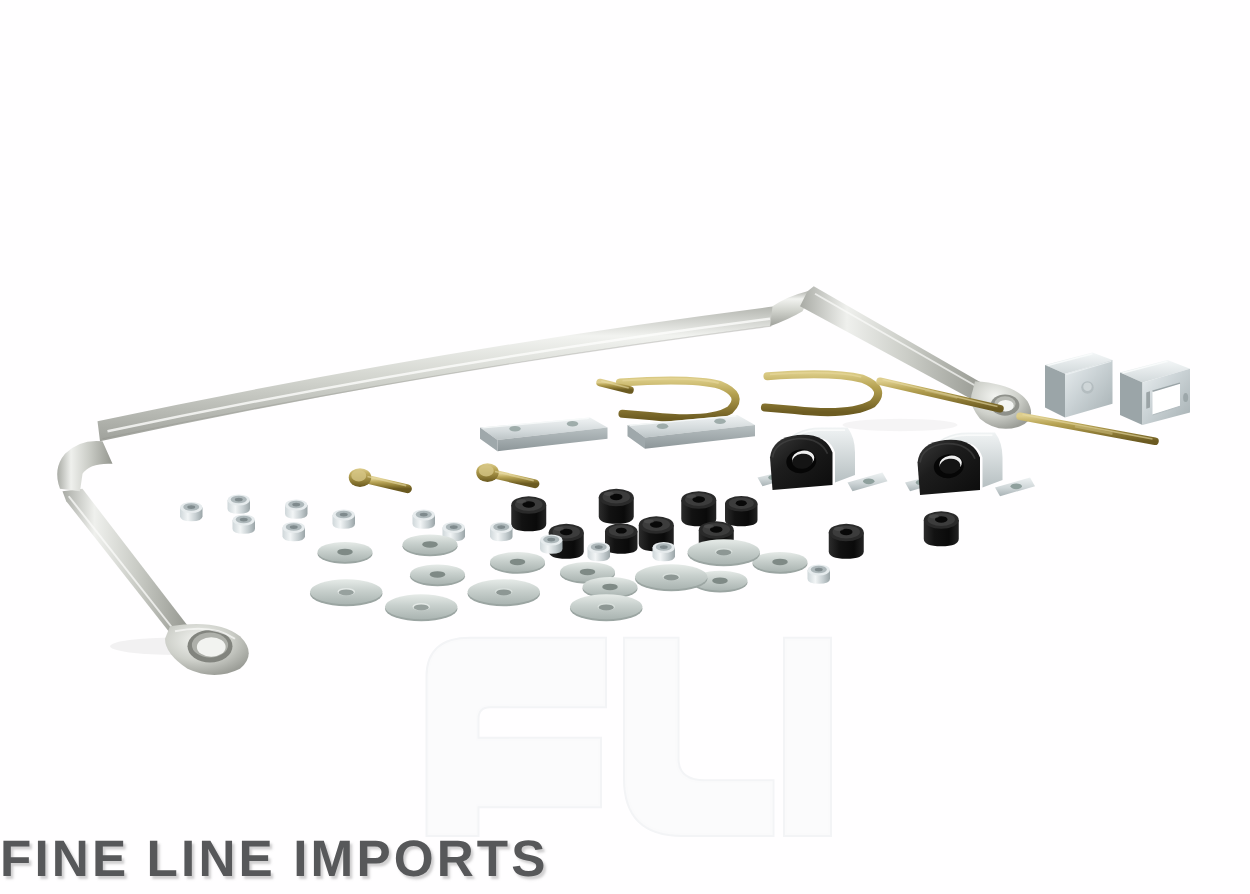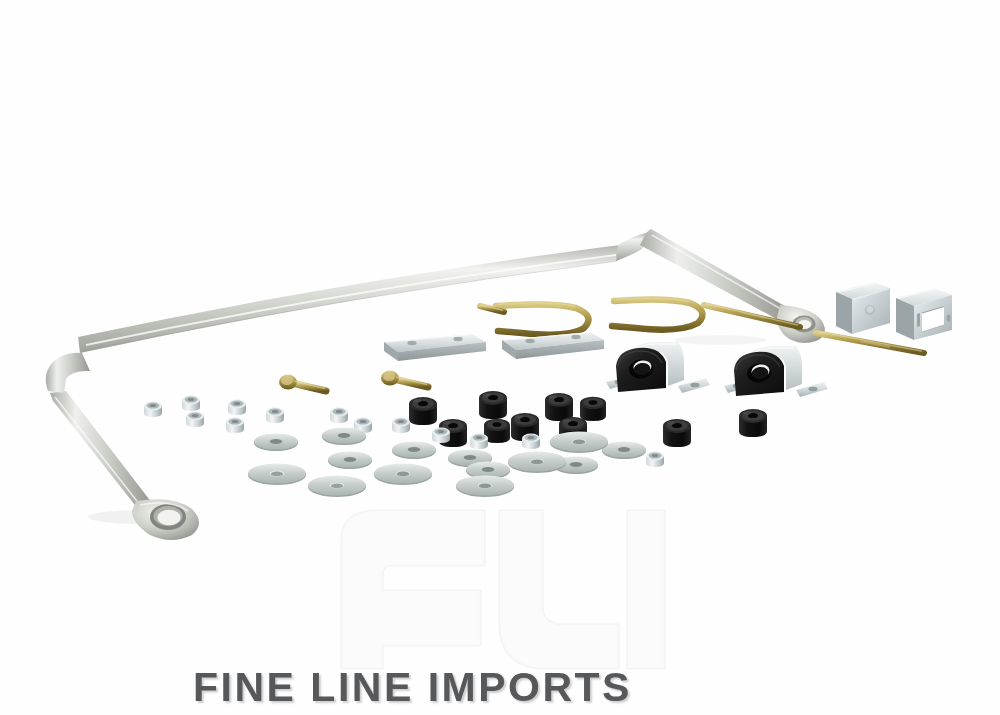--- a/index.html
+++ b/index.html
@@ -17,21 +17,21 @@
   #wm-logo{
     position:absolute;
     left:332px; top:505px;
     width:340px; height:165px;
     opacity:1;
     pointer-events:none;
   }
   #wm-text{
     position:absolute;
     left:0; top:664px; width:825px;
-    text-align:center;
+    text-align:left;
     font-family:"Liberation Sans", sans-serif;
     font-weight:bold;
     font-size:41px;
     letter-spacing:2.5px;
     color:#57585a;
     text-shadow:2px 2px 2px rgba(150,150,150,.45);
     pointer-events:none;
     white-space:nowrap;
   }
 

